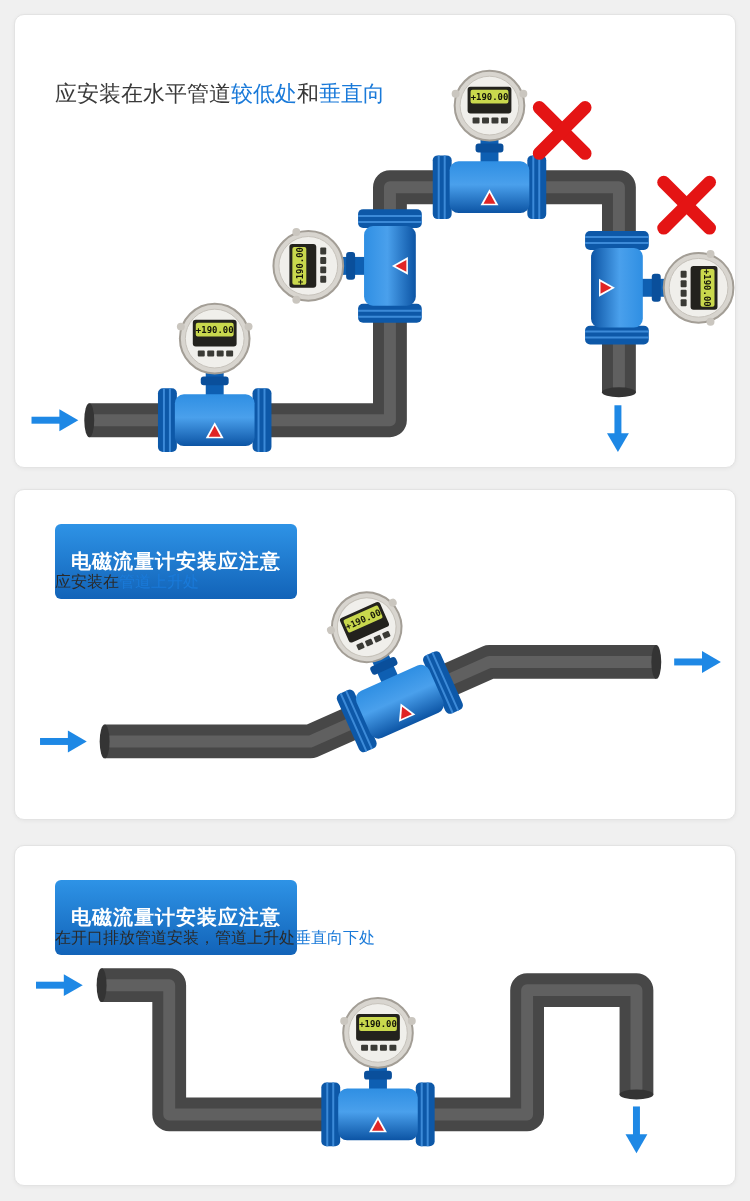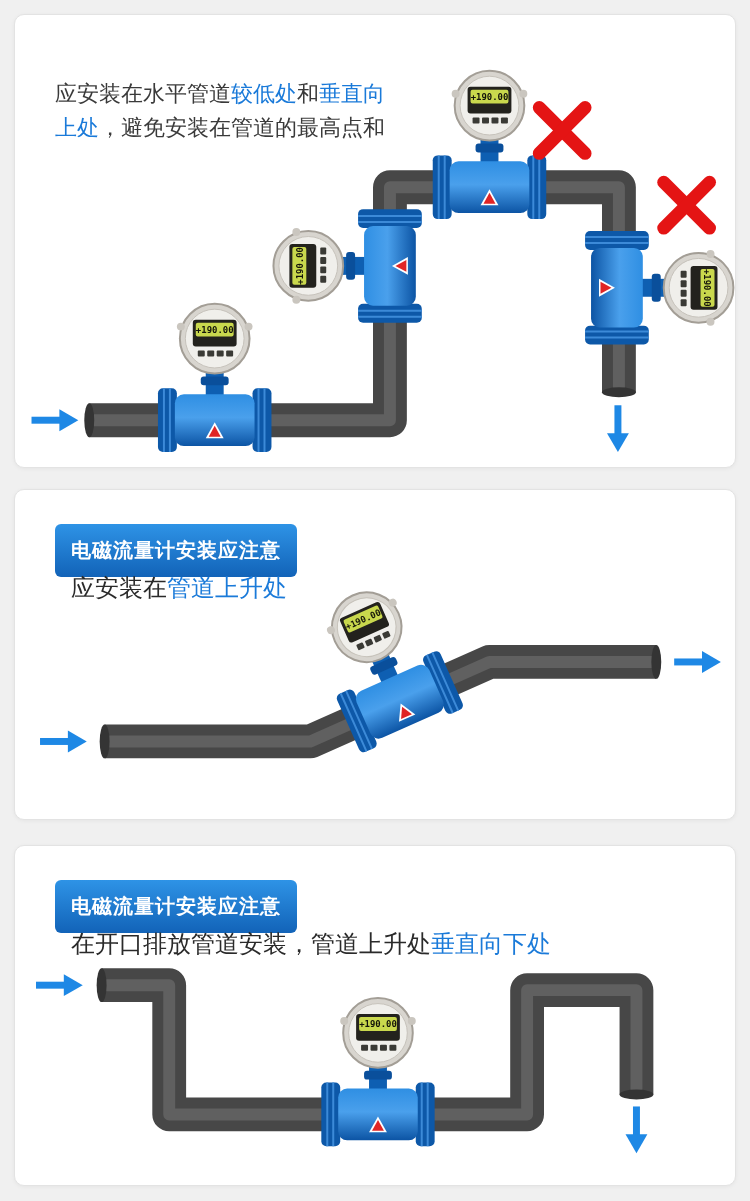--- a/index.html
+++ b/index.html
@@ -20,28 +20,28 @@
   .art { position:absolute; left:0; top:0; width:100%; height:100%; display:block; }
 
   .instr {
     position:absolute; left:40px; top:62px; width:350px;
     font-size:22px; line-height:34px; color:#3a3a3a; z-index:3;
   }
   .kw { color:#1a7ad9; }
 
   .badge {
     position:absolute; left:40px; top:34px; z-index:3;
-    display:inline-block; padding:13px 16px;
+    display:inline-block; padding:24px 16px;
     background:linear-gradient(180deg,#2e93e6,#1263b8);
     color:#ffffff; font-size:20px; font-weight:bold; letter-spacing:1px;
     border-radius:6px;
   }
   .subtitle {
-    position:absolute; left:56px; top:82px; z-index:3;
-    font-size:24px; color:#2a2a2a;text-align:right;
+    position:absolute; left:40px; top:82px; z-index:3;
+    font-size:16px; color:#2a2a2a;text-align:right;
   }
 
   .pipe    { fill:none; stroke:#474747; stroke-width:34; stroke-linejoin:round; }
   .pipe-hl { fill:none; stroke:#747474; stroke-width:12; stroke-linejoin:round; opacity:.55; }
   .cap     { fill:#343434; }
 </style>
 </head>
 <body>
 
 <svg width="0" height="0" style="position:absolute" aria-hidden="true">
@@ -86,21 +86,20 @@
       <path d="M28 -11 L47 0 L28 11 Z"></path>
     </g>
   </defs>
 </svg>
 
 <div class="page">
 
   <section class="panel panel1">
     <div class="instr">
       <div><span>应安装在水平管道</span><span class="kw">较低处</span><span>和</span><span class="kw">垂直向</span></div>
-      <div><span class="kw">上处</span><span>，避免安装在管道的最高点和</span></div>
     </div>
 
     <svg class="art" viewBox="0 0 722 454">
       <path class="pipe" d="M74 407 H376 V173 H606 V379"></path>
       <path class="pipe-hl" d="M74 407 H376 V173 H606 V379"></path>
       <ellipse class="cap" cx="74" cy="407" rx="5" ry="17"></ellipse>
       <ellipse class="cap" cx="606" cy="379" rx="17" ry="5"></ellipse>
       <use href="#fm" transform="translate(200,407)"></use>
       <use href="#fm" transform="translate(376,252) rotate(-90)"></use>
       <use href="#fm" transform="translate(476,173)"></use>

